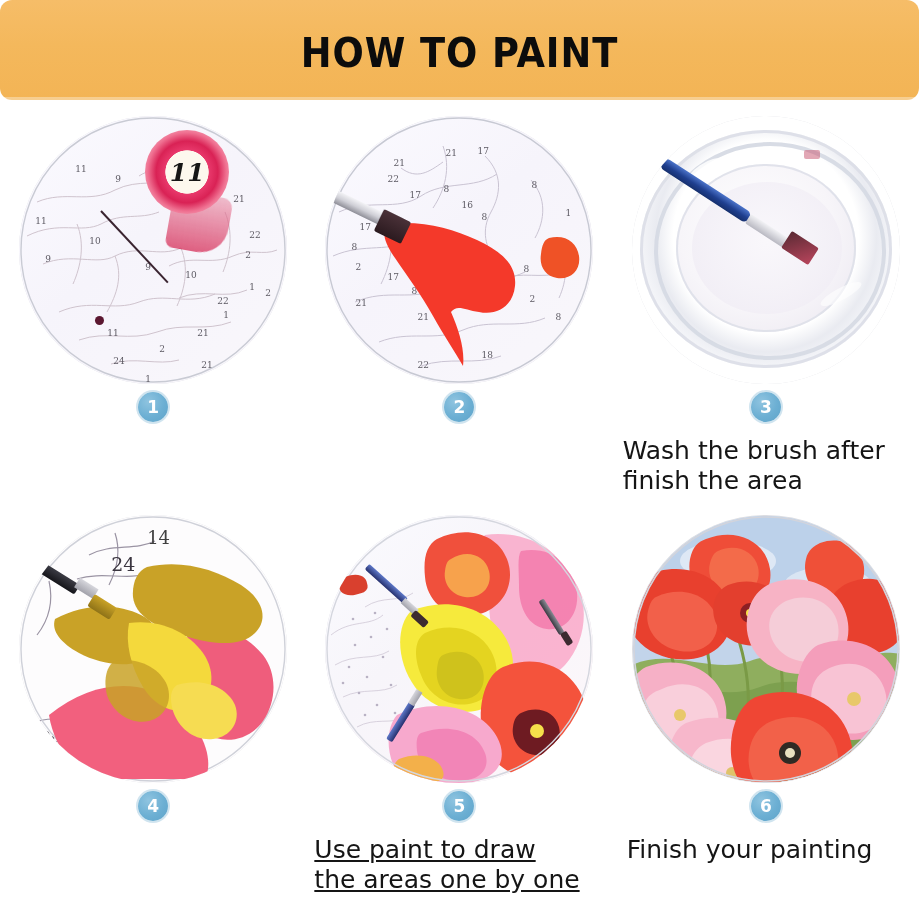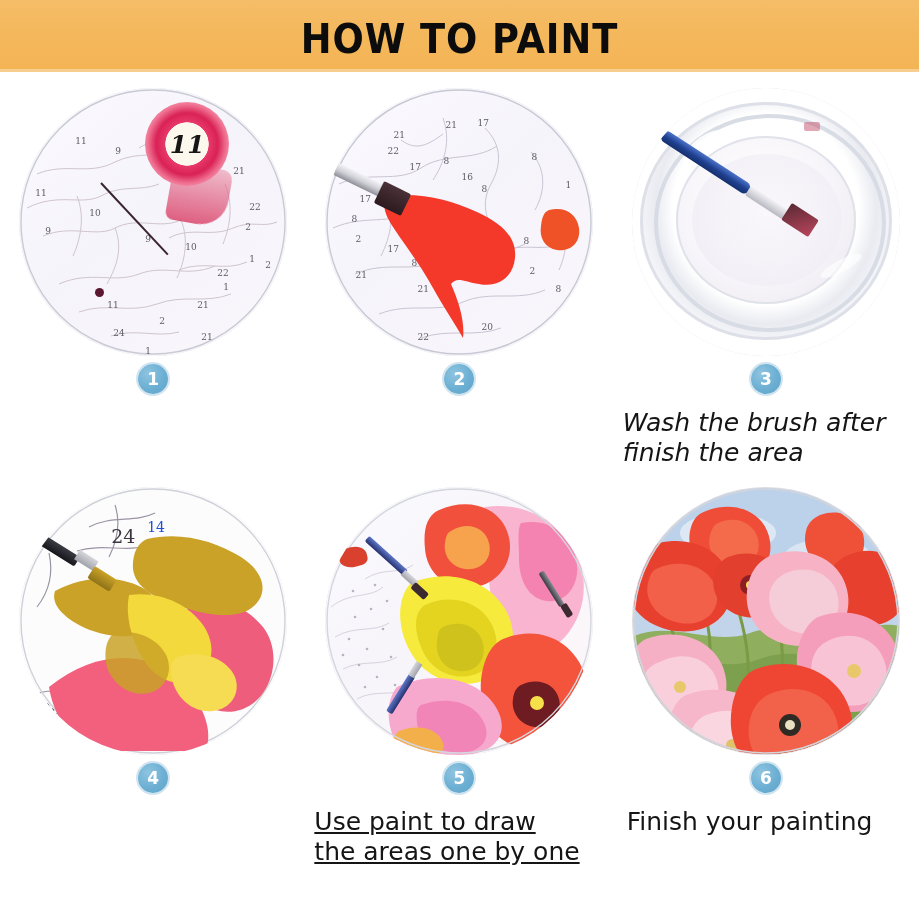--- a/index.html
+++ b/index.html
@@ -11,27 +11,28 @@
     width: 919px;
     height: 898px;
     font-family: "DejaVu Sans", "Liberation Sans", sans-serif;
     overflow: hidden;
     position: relative;
   }
 
   
   .banner {
     width: 919px;
-    height: 72px;
+    height: 100px;
     background: linear-gradient(180deg, #f6bd68 0%, #f4b85c 45%, #f3b455 100%);
     display: flex;
     align-items: center;
     justify-content: center;
     box-sizing: border-box;
     position: relative;
+    border-radius: 12px;
   }
   .banner::after {
     content: "";
     position: absolute;
     left: 0; right: 0; bottom: 0;
     height: 3px;
     background: rgba(255,255,255,0.35);
   }
   .banner-title {
     font-family: "DejaVu Sans", "Liberation Sans", sans-serif;
@@ -98,21 +99,21 @@
     color: #151515;
     font-weight: 400;
     margin-top: 14px;
     width: 100%;
     box-sizing: border-box;
     white-space: pre-line;
     font-family: "DejaVu Sans", "Liberation Sans", sans-serif;
   }
   .cap-c1 { padding-left: 22px; }
   .cap-c2 { padding-left: 28px; }
-  .cap-c3 { padding-left: 10px; font-style: italic; }
+  .cap-c3 { padding-left: 10px; }
   .cap-c4 { padding-left: 36px; }
   .cap-c5 { padding-left: 8px; text-decoration: underline; }
   .cap-c6 { padding-left: 14px; }
 
   
   .pbn-bg {
     position: absolute;
     inset: 0;
     background: linear-gradient(140deg, #fbfaff 0%, #f6f4fb 45%, #f9f7fb 100%);
   }
@@ -351,21 +352,21 @@
         <div class="pbn-num" style="left:34px; top:106px;">17</div>
         <div class="pbn-num" style="left:26px; top:126px;">8</div>
         <div class="pbn-num" style="left:30px; top:146px;">2</div>
         <div class="pbn-num" style="left:62px; top:156px;">17</div>
         <div class="pbn-num" style="left:86px; top:170px;">8</div>
         <div class="pbn-num" style="left:30px; top:182px;">21</div>
         <div class="pbn-num" style="left:92px; top:196px;">21</div>
         <div class="pbn-num" style="left:198px; top:148px;">8</div>
         <div class="pbn-num" style="left:230px; top:196px;">8</div>
         <div class="pbn-num" style="left:204px; top:178px;">2</div>
-        <div class="pbn-num" style="left:156px; top:234px;">20</div>
+        <div class="pbn-num" style="left:156px; top:234px;">18</div>
         <div class="pbn-num" style="left:92px; top:244px;">22</div>
 
         <svg class="pbn-lines" viewBox="0 0 268 268">
           <path d="M62,108 C96,104 126,112 152,124 C178,136 192,150 190,170
                    C188,190 172,200 154,196 C140,194 132,188 126,196
                    C134,214 140,234 138,250 C130,236 118,218 108,200
                    C96,178 82,160 70,142 C60,128 56,116 62,108 Z" fill="#f4392a"></path>
           <path d="M224,122 C240,118 252,126 254,140 C256,154 246,164 232,162
                    C220,160 214,150 216,138 C217,129 219,124 224,122 Z" fill="#ef5226"></path>
         </svg>
@@ -405,21 +406,21 @@
           <g fill="none" stroke="#9a93a3" stroke-width="1.2">
             <path d="M70,40 C92,28 116,36 136,26"></path>
             <path d="M58,64 C84,56 108,66 130,58"></path>
             <path d="M96,18 C102,36 98,54 90,70"></path>
             <path d="M18,120 C32,102 34,84 30,66"></path>
             <path d="M20,206 C40,200 58,208 74,202"></path>
             <path d="M34,228 C52,220 68,228 84,222"></path>
           </g>
           <circle cx="134" cy="134" r="132" fill="none" stroke="#cfd1d9" stroke-width="1.4"></circle>
         </svg>
-        <div class="pbn-num" style="left:128px; top:32px; font-size:14px; color:#1d4ed8;">14</div>
+        <div class="pbn-num" style="left:128px; top:12px; font-size:18px; color:#404040;">14</div>
         <div class="pbn-num" style="left:92px; top:38px; font-size:19px; color:#3b3640;">24</div>
         <div class="pbn-num" style="left:40px; top:206px; font-size:18px; color:#3b3640; transform:rotate(-42deg);">10</div>
         <div class="pbn-num" style="left:24px; top:212px; font-size:16px; color:#3b3640; transform:rotate(-42deg);">2</div>
 
         <svg class="pbn-lines" viewBox="0 0 268 268">
           <path d="M30,200 C60,176 90,168 118,172 C146,176 164,192 178,214
                    C190,234 192,252 186,264 L70,264 C48,248 34,226 30,200 Z" fill="#f2607e"></path>
           <path d="M168,118 C198,108 226,118 244,140 C258,158 258,186 244,206
                    C230,226 204,230 186,218 C168,206 164,184 170,164
                    C174,148 168,132 168,118 Z" fill="#ef5d7c"></path>

